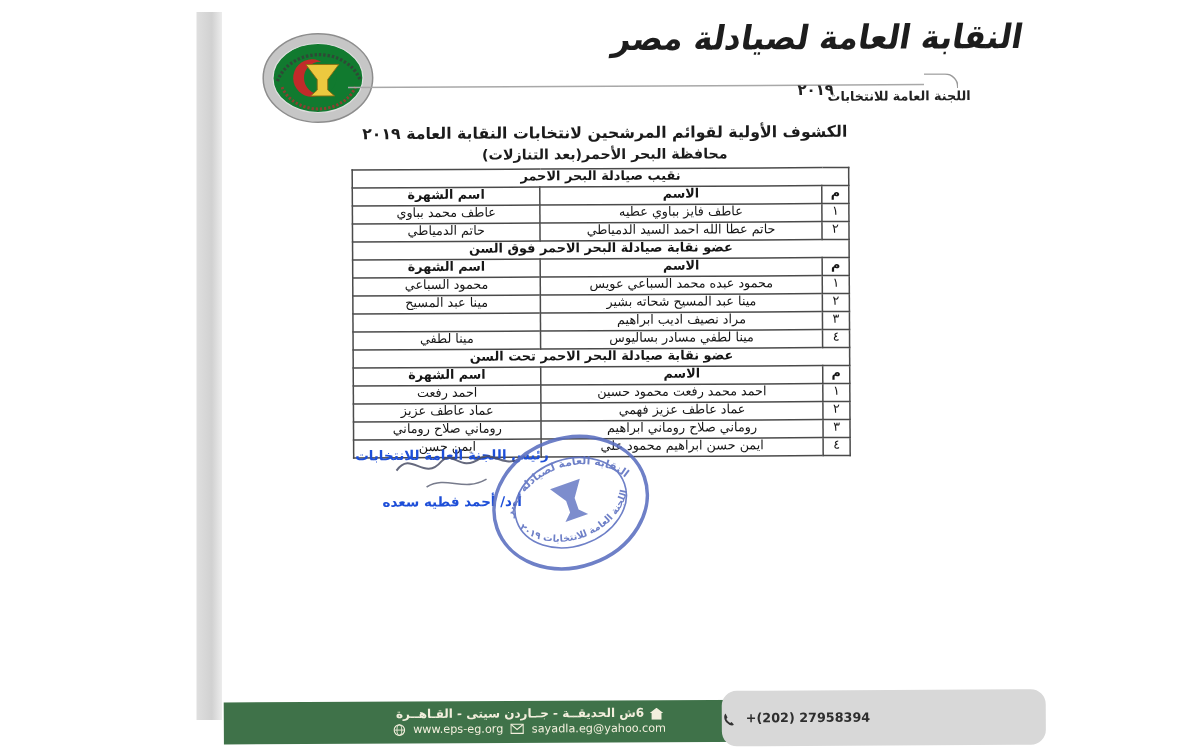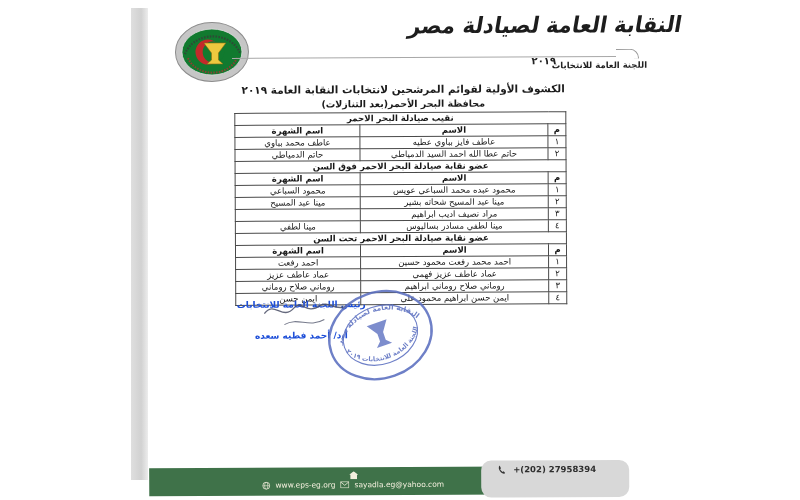--- a/index.html
+++ b/index.html
@@ -46,22 +46,22 @@
   
   .stamp{position:absolute;top:289px;left:177px;width:110px;height:92px;
     transform:rotate(-19deg);opacity:.88;}
 
   
   .band{position:absolute;top:467px;left:0;width:408px;height:28px;background:#3f7249;
     border-radius:0 14px 14px 0;color:#f3efdd;}
   .band .l1{margin:4px 0 1px 0;text-align:center;font-size:8px;font-weight:700;direction:rtl;
     display:flex;justify-content:center;align-items:center;gap:4px;}
   .band .l2{text-align:center;font-size:7.5px;display:flex;justify-content:center;align-items:center;gap:5px;}
-  .contact{position:absolute;top:461px;left:332px;width:148px;height:37px;background:#d8d8d8;
-    border-radius:10px;box-sizing:border-box;padding:4px 16px;display:flex;flex-direction:column;justify-content:space-between;}
+  .contact{position:absolute;top:461px;left:332px;width:216px;height:37px;background:#d8d8d8;
+    border-radius:10px;box-sizing:border-box;padding:4px 0;display:flex;flex-direction:column;justify-content:center;}
   .contact .row{display:flex;align-items:center;gap:7px;font-size:8.5px;font-weight:700;color:#2e2e2e;direction:ltr;}
   .icon{display:inline-block;line-height:0;}
 </style>
 </head>
 <body>
 
 <div class="scan-edge"></div>
 
 <div class="page">
  <div class="tilt">
@@ -194,20 +194,21 @@
     </text>
   </svg>
 
   <div class="band">
     <div class="l1">
       <span class="icon">
         <svg width="9" height="8" viewBox="0 0 9 8">
               <path d="M4.5,0 L9,3.5 L7.8,3.5 L7.8,8 L1.2,8 L1.2,3.5 L0,3.5 Z" fill="#f3efdd"></path>
             </svg>
       </span>
+      <span>6ش الحديقــة - جــاردن سيتى - القـاهــرة</span>
     </div>
     <div class="l2">
       <span class="icon">
         <svg width="8" height="8" viewBox="0 0 8 8">
               <circle cx="4" cy="4" r="3.5" fill="none" stroke="#f3efdd" stroke-width="0.8"></circle>
               <ellipse cx="4" cy="4" rx="1.6" ry="3.5" fill="none" stroke="#f3efdd" stroke-width="0.6"></ellipse>
               <line x1="0.5" y1="4" x2="7.5" y2="4" stroke="#f3efdd" stroke-width="0.6"></line>
             </svg>
       </span>
       <span>www.eps-eg.org</span>

